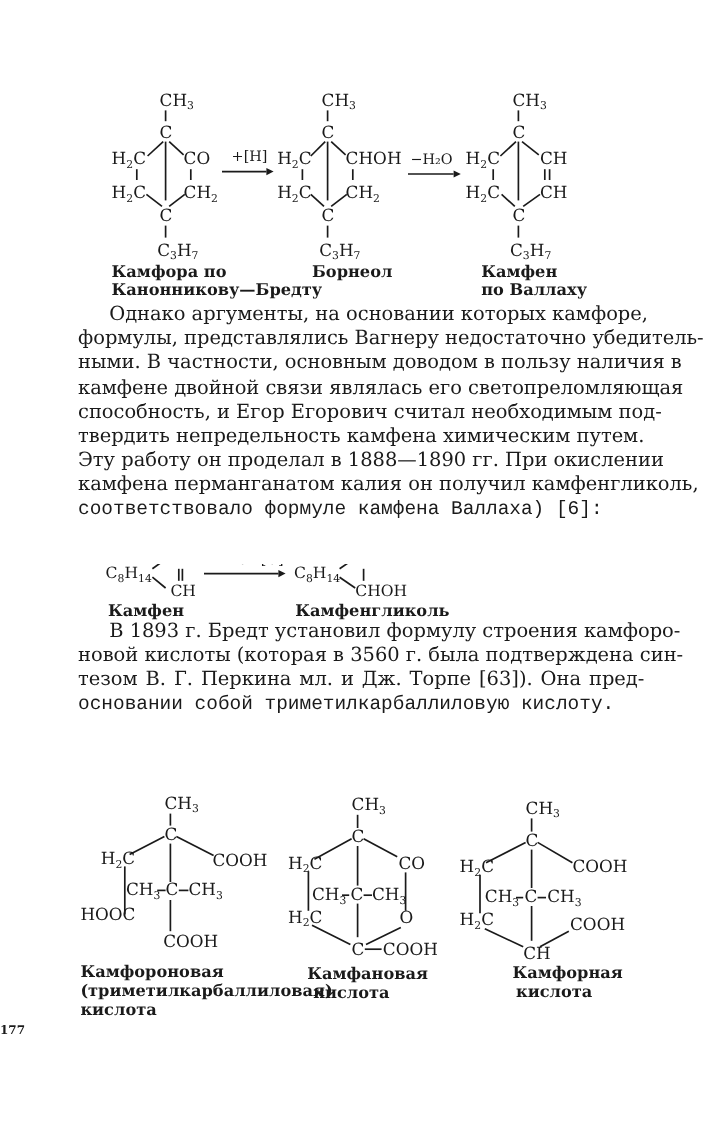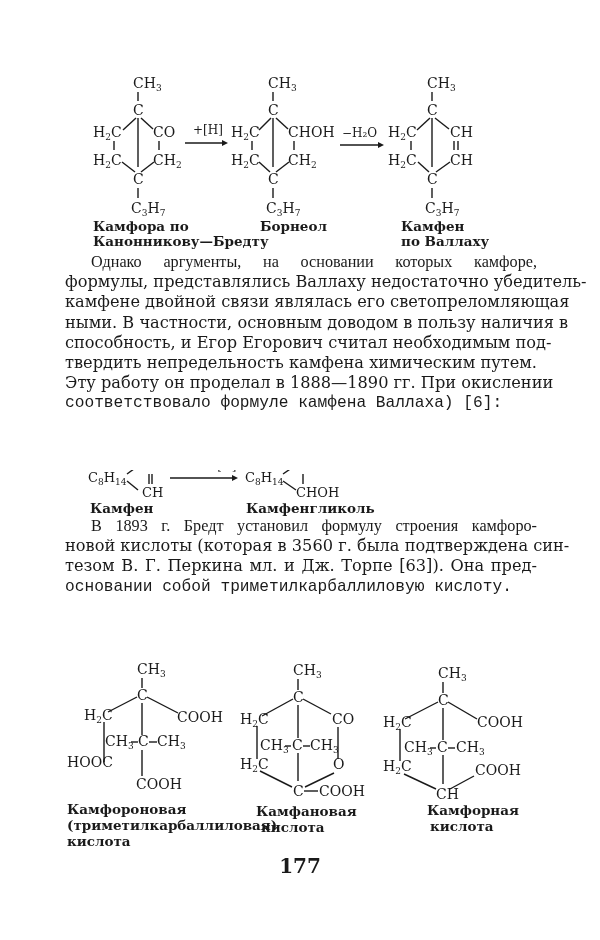--- a/index.html
+++ b/index.html
@@ -9,23 +9,23 @@
   svg text { font-family: "DejaVu Serif", "Liberation Serif", serif; fill: #1a1a1a; }
   .chem { font-size: 14px; }
   .sub { font-size: 9px; }
   .lbl { font-size: 13.5px; font-weight: bold; }
   .rx { font-size: 12px; }
   .bond { stroke: #1a1a1a; stroke-width: 1.4; fill: none; }
   .para { position: absolute; left: 65px; width: 472px; font-size: 16.2px; line-height: 20.2px;
           text-align: justify; }
   .para .line { display: block; text-align: justify; text-align-last: justify; white-space: nowrap; }
   .para .line.last { text-align-last: left; font-family: Liberation Mono, monospace; }
-  .para .line.indent { text-indent: 26px; font-family: Liberation Serif, serif; }
-  .pagenum { position: absolute; left: 0; width: 600px; top: 854px; text-align: center;
-             font-size: 20px; font-weight: bold; }
+  .para .line.indent { text-indent: 26px; }
+  .pagenum { position: absolute; left: 0; width: 600px; top: 854px; 
+             font-size: 10px; font-weight: bold; }
 </style>
 </head>
 <body>
 
 <div class="page">
 
   <svg style="position:absolute;left:0;top:60px" width="600" height="190" viewBox="0 60 600 190">
 
     <g>
       <text class="chem" x="133" y="88">CH<tspan class="sub" dy="3">3</tspan></text>
@@ -102,26 +102,27 @@
 
     <text class="lbl" x="93" y="231">Камфора по</text>
     <text class="lbl" x="93" y="246">Канонникову—Бредту</text>
     <text class="lbl" x="260" y="231">Борнеол</text>
     <text class="lbl" x="401" y="231">Камфен</text>
     <text class="lbl" x="401" y="246">по Валлаху</text>
   </svg>
 
   <div class="para" style="top:252px">
     <span class="line indent">Однако аргументы, на основании которых камфоре,</span>
-    <span class="line">формулы, представлялись Валлаху недостаточно убедитель-</span>
+    <span class="line">формулы, представлялись Вагнеру недостаточно убедитель-</span>
+    <span class="line">ными. В частности, основным доводом в пользу наличия в</span>
     <span class="line">камфене двойной связи являлась его светопреломляющая</span>
-    <span class="line">ными. В частности, основным доводом в пользу наличия в</span>
     <span class="line">способность, и Егор Егорович считал необходимым под-</span>
     <span class="line">твердить непредельность камфена химическим путем.</span>
     <span class="line">Эту работу он проделал в 1888—1890 гг. При окислении</span>
+    <span class="line">камфена перманганатом калия он получил камфенгликоль,</span>
     <span class="line last">соответствовало формуле камфена Валлаха) [6]:</span>
   </div>
 
   <svg style="position:absolute;left:0;top:470px" width="600" height="50" viewBox="0 470 600 50">
     <g>
       <text class="chem" x="88" y="482" style="font-size:13px">C<tspan class="sub" dy="3">8</tspan><tspan dy="-3">H</tspan><tspan class="sub" dy="3">14</tspan></text>
       <line class="bond" x1="127" y1="474" x2="138" y2="466"></line>
       <line class="bond" x1="127" y1="481" x2="138" y2="490"></line>
       <text class="chem" x="142" y="469" style="font-size:13px">CH</text>
       <line class="bond" x1="149" y1="474" x2="149" y2="484"></line>

